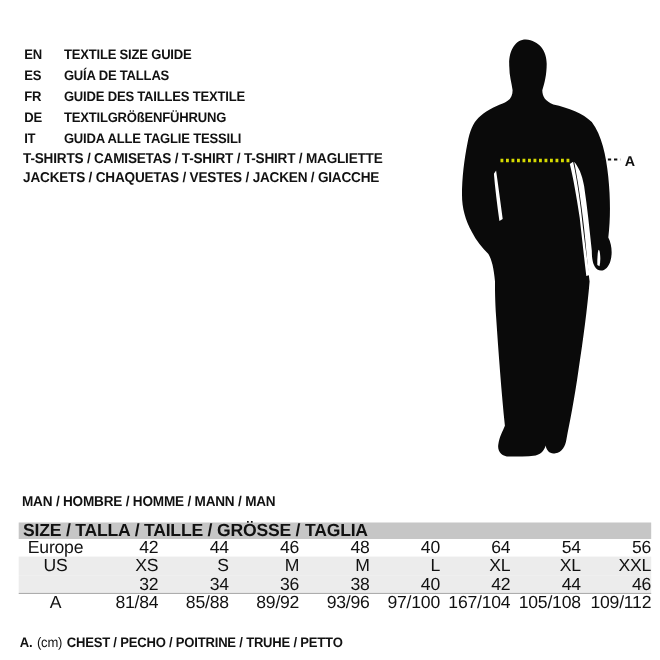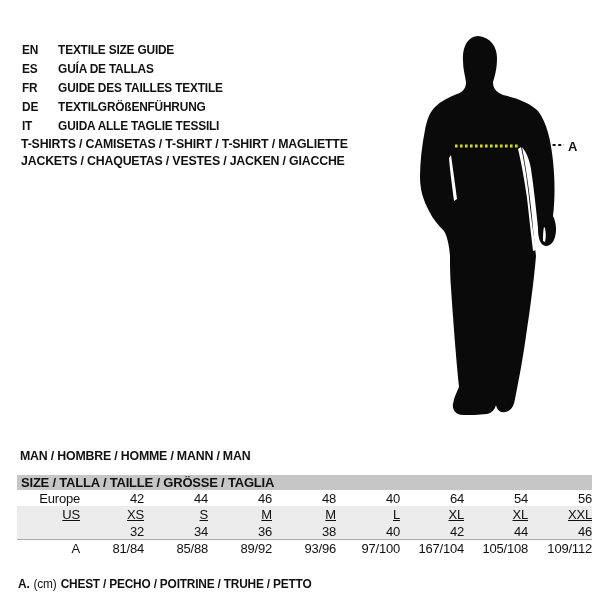--- a/index.html
+++ b/index.html
@@ -71,36 +71,36 @@
     transform-origin: 0 0;
     white-space: nowrap;
   }
 
   
   .size-table {
     position: absolute;
     left: 17px;
     top: 447px;
     width: 575px;
-    font-size: 13px;
+    font-size: 16px;
     letter-spacing: -0.2px;
   }
   .size-table-header {
     height: 15px;
     line-height: 15px;
     font-weight: bold;
     padding-left: 4px;
     white-space: nowrap;
   }
   .t-row {
     display: grid;
     grid-template-columns: 63px repeat(8, 64px);
     align-items: center;
   }
-  .t-row .t-label { text-align: right; padding-left: 4px; }
+  .t-row .t-label { text-align: center; padding-left: 4px; }
   .t-row .t-cell { text-align: right; }
   .row-europe { height: 16px; }
   .row-us     { height: 17px; }
   .row-uk     { height: 16px; }
   .row-a      { height: 17px; border-top: 1px solid #adadad; }
 
   
   .footnote {
     position: absolute;
     left: 18px;
@@ -205,21 +205,21 @@
       <span class="t-cell">42</span>
       <span class="t-cell">44</span>
       <span class="t-cell">46</span>
       <span class="t-cell">48</span>
       <span class="t-cell">40</span>
       <span class="t-cell">64</span>
       <span class="t-cell">54</span>
       <span class="t-cell">56</span>
     </div>
 
-    <div class="t-row row-us" style="background: rgb(236, 236, 236); text-decoration: underline;">
+    <div class="t-row row-us" style="background: rgb(236, 236, 236);">
       <span class="t-label">US</span>
       <span class="t-cell">XS</span>
       <span class="t-cell">S</span>
       <span class="t-cell">M</span>
       <span class="t-cell">M</span>
       <span class="t-cell">L</span>
       <span class="t-cell">XL</span>
       <span class="t-cell">XL</span>
       <span class="t-cell">XXL</span>
     </div>

